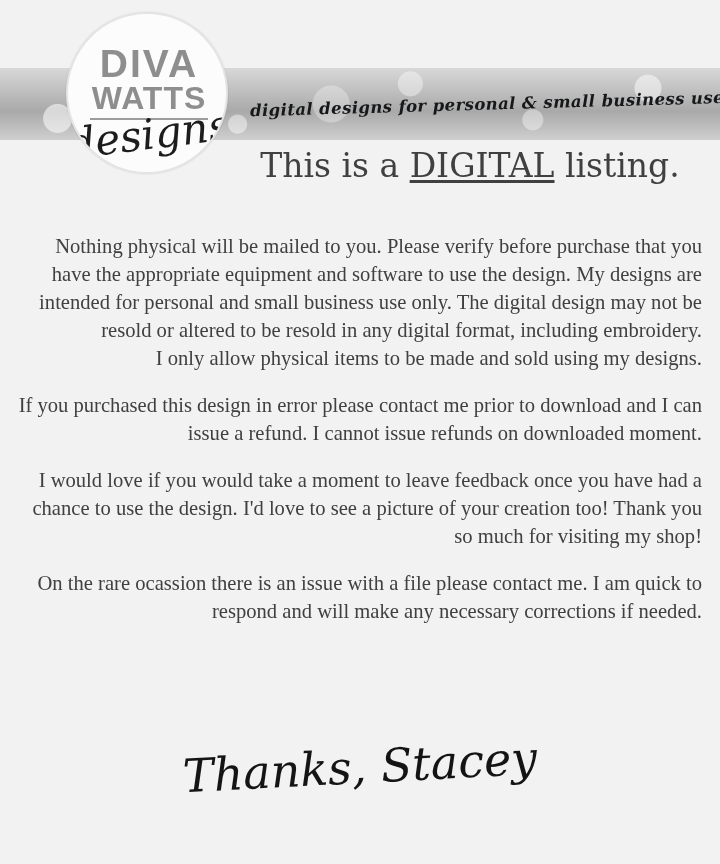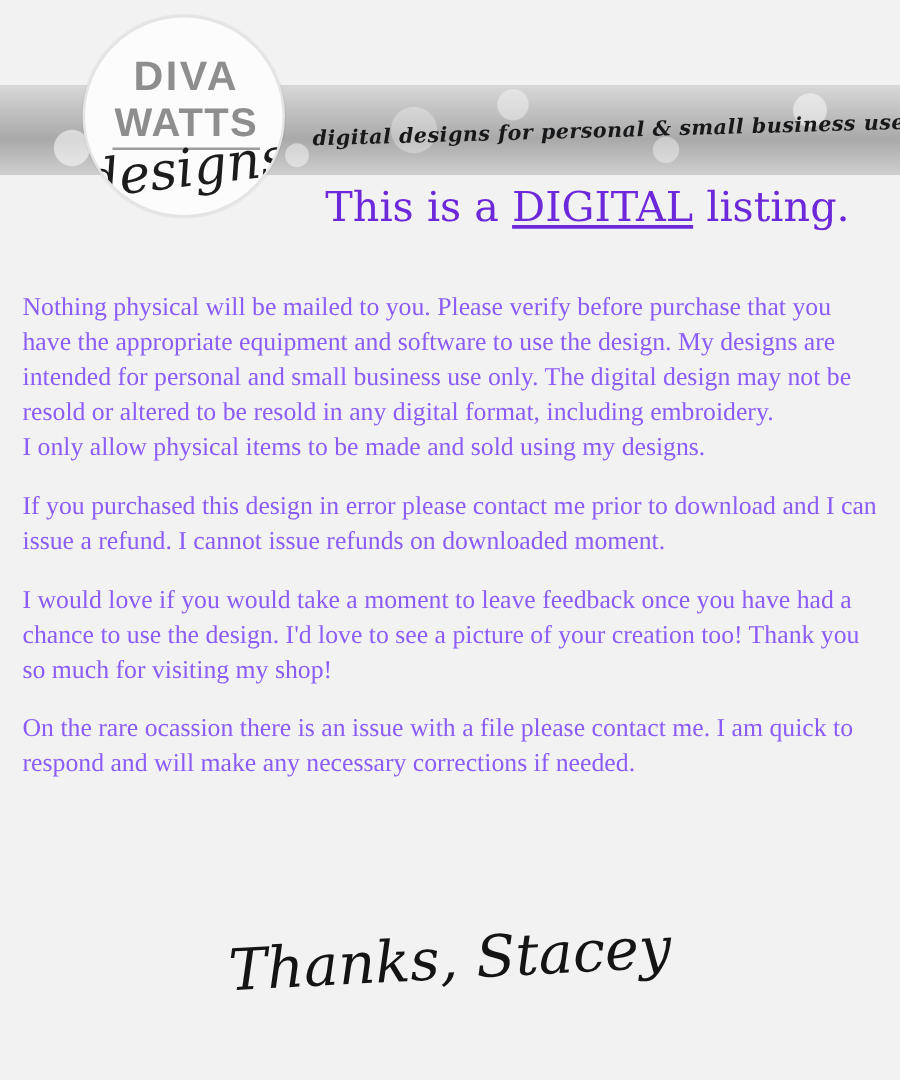--- a/index.html
+++ b/index.html
@@ -70,21 +70,21 @@
     position: absolute;
     left: 0;
     width: 162px;
     text-align: center;
     font-family: "Liberation Sans", sans-serif;
     font-weight: bold;
     color: #8e8e8e;
     letter-spacing: 2px;
     line-height: 1;
   }
-  .logo-diva { top: 30px; font-size: 33px; }
+  .logo-diva { top: 30px; font-size: 39px; }
   .logo-watts { top: 68px; font-size: 32px; letter-spacing: 1px; }
   .logo-underline {
     position: absolute;
     left: 22px;
     top: 104px;
     width: 118px;
     height: 2px;
     background: #9c9c9c;
   }
   .logo-designs {
@@ -103,36 +103,36 @@
 
   
   .headline {
     position: absolute;
     left: 230px;
     top: 146px;
     width: 480px;
     text-align: center;
     font-family: "DejaVu Serif", serif;
     font-size: 33px;
-    color: #6d28d9;
+    color: #404040;
     white-space: nowrap;
   }
   .headline u { text-decoration: underline; text-underline-offset: 3px; }
 
   
   .body-copy {
     position: absolute;
     left: 18px;
     top: 232px;
     width: 684px;
-    text-align: left;
+    text-align: right;
     font-family: "Liberation Serif", serif;
     font-size: 20.6px;
     line-height: 1.36;
-    color: #8b5cf6;
+    color: #404040;
   }
   .para { margin-bottom: 19px; }
   .para:last-child { margin-bottom: 0; }
 
   
   .signature {
     position: absolute;
     left: 0;
     top: 740px;
     width: 720px;

